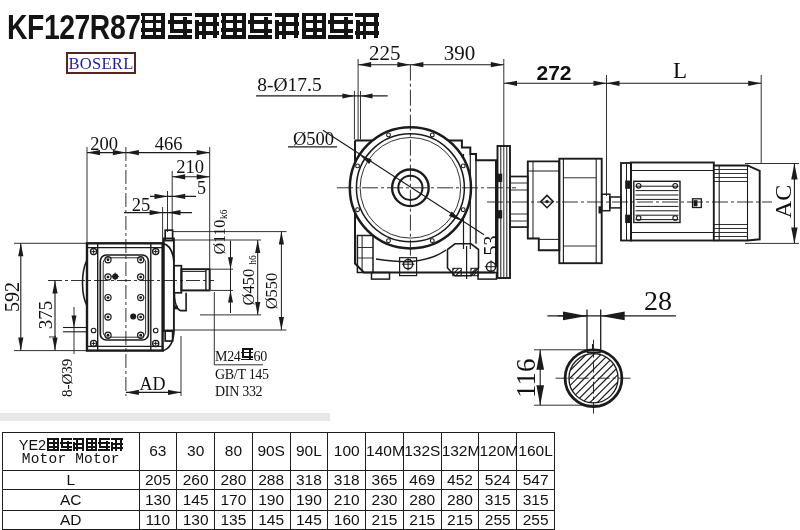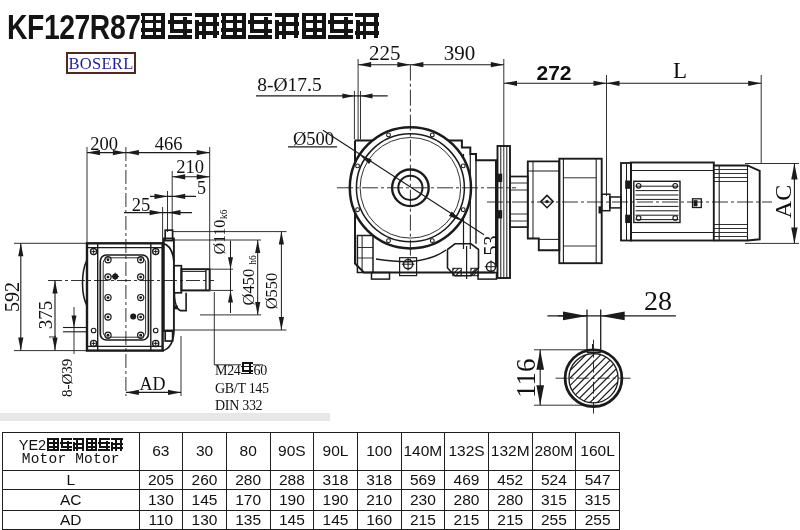--- a/index.html
+++ b/index.html
@@ -4,23 +4,23 @@
 body{width:800px;height:530px;background:#fff;font-family:"Liberation Sans",sans-serif;overflow:hidden}
 #page{position:relative;width:800px;height:530px;background:#fff}
 
 .hz{display:inline-block;position:relative;vertical-align:top;background:#fff}
 .hz i{position:absolute;background:#141414}
 
 #titleL{position:absolute;left:7px;top:7.5px;font:bold 34.5px "Liberation Sans",sans-serif;letter-spacing:-0.5px;color:#141414;transform:scaleX(0.82);transform-origin:0 0;white-space:nowrap}
 #titleH{position:absolute;left:141px;top:12.5px;white-space:nowrap}
 #logo{position:absolute;left:66px;top:51.5px;width:70px;height:22.5px;border:2.2px solid #54281e;text-align:center}
 #logo span{font:16.5px "Liberation Serif",serif;color:#221d9e;letter-spacing:0.3px;line-height:19px}
-#m24{position:absolute;left:215px;top:362px;font:14px "Liberation Serif",serif;color:#111;line-height:1.26;letter-spacing:-0.3px}
+#m24{position:absolute;left:215px;top:348px;font:14px "Liberation Serif",serif;color:#111;line-height:1.26;letter-spacing:-0.3px}
 #m24 .hz{margin:0 0.5px}
-table{position:absolute;left:2px;top:432px;width:618px;height:97px;border-collapse:collapse;table-layout:fixed}
+table{position:absolute;left:2px;top:432px;width:553px;height:97px;border-collapse:collapse;table-layout:fixed}
 td{border:1.6px solid #1f1f1f;text-align:center;vertical-align:middle;font:15.5px "Liberation Sans",sans-serif;color:#111;padding:0}
 td.h{width:136.5px}
 td.h .l1{display:flex;align-items:center;justify-content:center;height:16px;padding-top:3px}
 td.h .l1 b{font-weight:normal;margin-right:1px;font-size:14.5px}
 .ms{font:14.5px "Liberation Mono",monospace;letter-spacing:0.2px}
 .r1{height:37.5px}.r2{height:19.5px}.r3{height:20.5px}.r4{height:19.5px}
 .smudge{position:absolute;background:#c9c9c9;opacity:0.45}
 </style></head>
 <body>
 <div id="page">
@@ -405,32 +405,32 @@
           </td>
 <td>63</td>
           <td>30</td>
           <td>80</td>
           <td>90S</td>
           <td>90L</td>
           <td>100</td>
           <td>140M</td>
           <td>132S</td>
           <td>132M</td>
-          <td>280M</td>
+          <td>120M</td>
           <td>160L</td>
         </tr>
 <tr class="r2">
           <td class="h">L</td>
           <td>205</td>
           <td>260</td>
           <td>280</td>
           <td>288</td>
           <td>318</td>
           <td>318</td>
-          <td>569</td>
+          <td>365</td>
           <td>469</td>
           <td>452</td>
           <td>524</td>
           <td>547</td>
         </tr>
 <tr class="r3">
           <td class="h">AC</td>
           <td>130</td>
           <td>145</td>
           <td>170</td>

